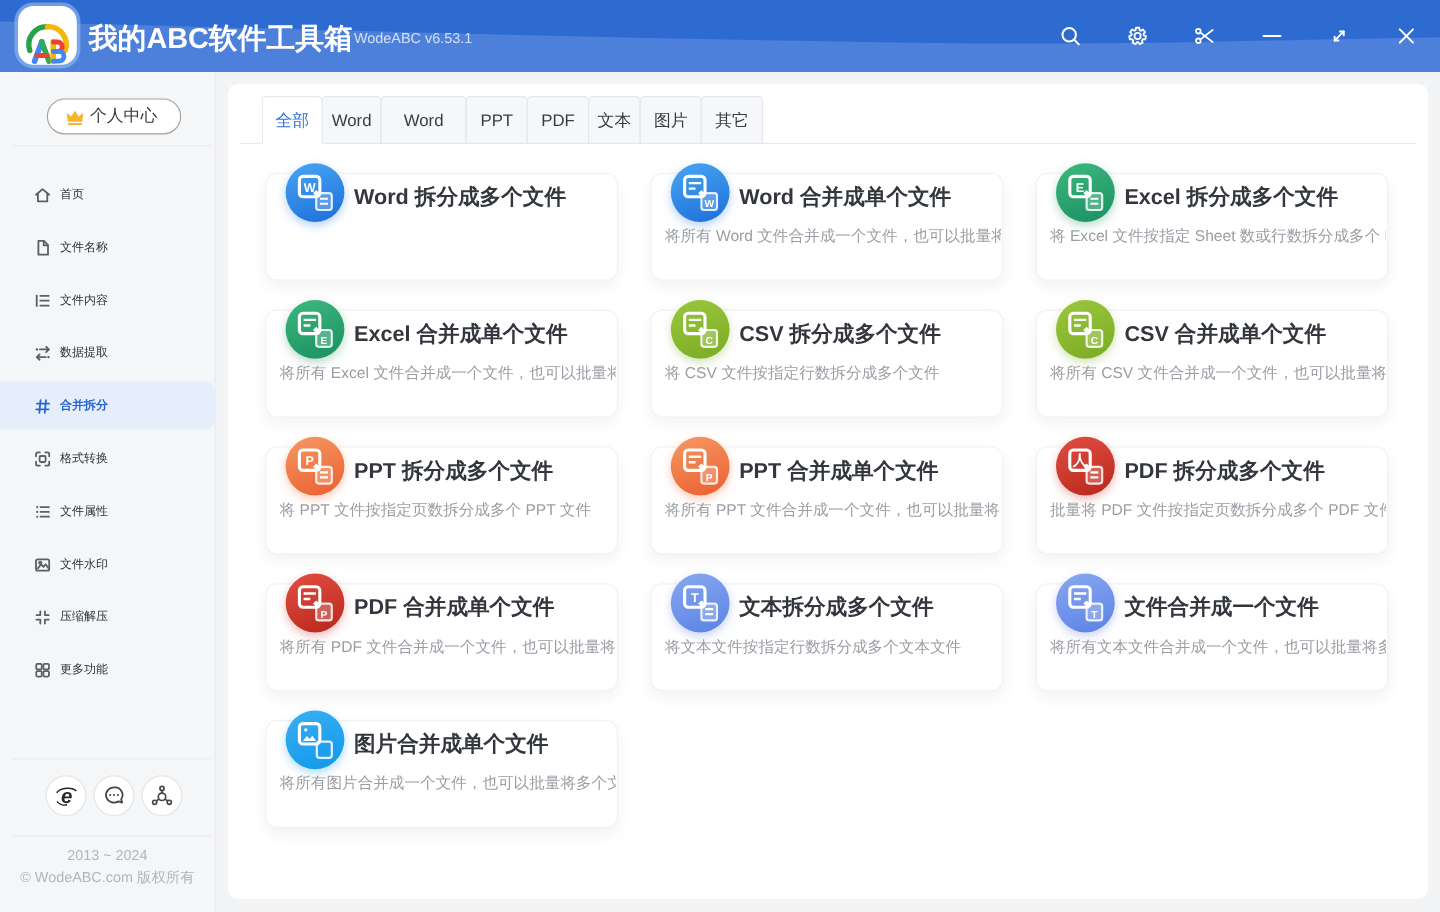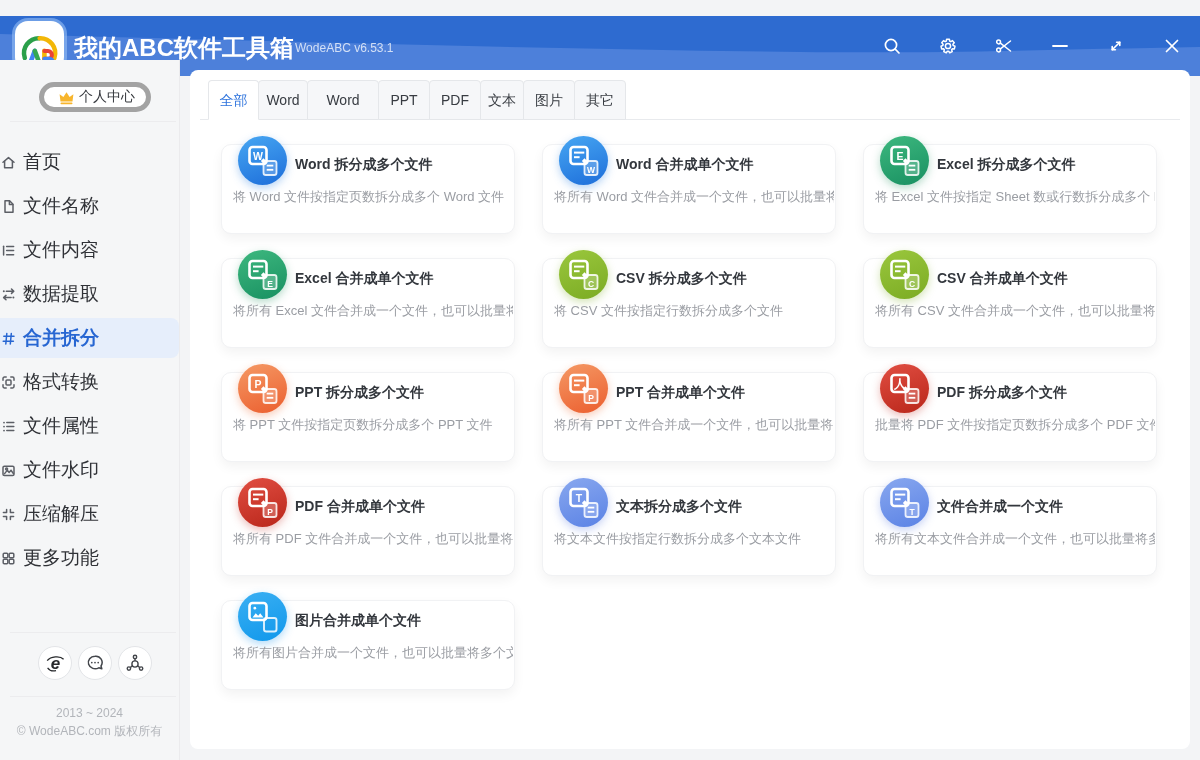--- a/index.html
+++ b/index.html
@@ -1,42 +1,42 @@
 <!DOCTYPE html>
 <html lang="zh"><head><meta charset="utf-8"><title>我的ABC软件工具箱</title>
 <style>
 *{margin:0;padding:0;box-sizing:border-box}
 html,body{width:1200px;height:760px;overflow:hidden}
 body{position:relative;background:#f3f4f6;font-family:"Liberation Sans",sans-serif}
-#hdr{position:absolute;left:0;top:16px;width:1200px;height:60px;background:#2e6bd0}
+#hdr{position:absolute;left:0;top:0;width:1200px;height:60px;background:#2e6bd0}
 #hdr svg.wave{position:absolute;left:0;top:0}
 .logo{position:absolute;left:15px;top:5px;width:49px;height:49px;border-radius:13px;background:#fff;box-shadow:0 0 0 3px rgba(150,190,245,.6)}
 .appname{position:absolute;left:74px;top:16px;font-size:24px;font-weight:bold;color:#fff;white-space:nowrap;letter-spacing:0}
 .ver{position:absolute;left:295px;top:25px;font-size:12px;color:rgba(255,255,255,.75);white-space:nowrap}
 .hic{position:absolute;top:20px}
 #side{position:absolute;left:0;top:60px;width:180px;height:700px;background:#f5f6f7;border-right:1px solid #ebebed}
-.pcbtn{position:absolute;left:39px;top:22px;width:112px;height:30px;border:5px solid #a3a3a3;border-radius:16px;background:#fff;display:flex;align-items:center;padding-left:14px;font-size:14px;color:#35383d}
+.pcbtn{position:absolute;left:39px;top:22px;width:112px;height:30px;border:1px solid #a3a3a3;border-radius:16px;background:#fff;display:flex;align-items:center;padding-left:14px;font-size:14px;color:#35383d}
 .pcbtn svg{margin-right:4px}
 .sdiv{position:absolute;left:10px;width:166px;height:1px;background:#ececee}
 #nav{position:absolute;left:0;top:82px;width:179px}
-.ni{height:40px;margin-bottom:4px;display:flex;align-items:center;font-size:19px;color:#303237;cursor:default}
+.ni{height:40px;margin-bottom:4px;display:flex;align-items:center;padding-left:27px;font-size:10px;color:#303237;cursor:default}
 .ni svg{margin-right:6px;flex:none}
 .ni.act{background:#e6eefb;border-radius:0 8px 8px 0;color:#2766d2;font-weight:600}
 .circ{position:absolute;top:586px;width:34px;height:34px;border-radius:50%;border:1px solid #e3e5e8;background:#fff;display:flex;align-items:center;justify-content:center}
 .cp{position:absolute;width:179px;text-align:center;font-size:12px;color:#b2b5ba}
 #panel{position:absolute;left:190px;top:70px;width:1000px;height:679px;background:#fff;border-radius:8px}
 #tabs{position:absolute;left:10px;top:10px;width:980px;height:40px;display:flex}
 #tabs::after{content:"";position:absolute;left:0;right:0;bottom:0;height:1px;background:#e8eaed}
 .tab{position:relative;z-index:1;height:40px;line-height:39px;text-align:center;font-size:14px;color:#383c42;background:#f6f7f9;border:1px solid #e5e7ea;border-radius:4px 4px 0 0;margin-left:-1px}
-.tab.first{margin-left:8px}
+.tab.first{margin-left:18px}
 .tab.act{background:#fff;color:#2f74dd;border-bottom-color:#fff;z-index:2}
 #grid{position:absolute;left:31px;top:74px;width:936px;display:grid;grid-template-columns:repeat(3,294px);column-gap:27px;row-gap:24px;grid-auto-rows:90px}
 .card{position:relative;background:#fff;border:1px solid #f1f2f4;border-radius:10px;box-shadow:0 5px 12px rgba(0,0,0,.05)}
 .cico{position:absolute;left:16px;top:-9px;width:49px;height:49px;border-radius:50%}
-.ct{position:absolute;left:73px;top:8px;font-size:14px;font-weight:bold;color:#33373d;line-height:22px;white-space:nowrap}
+.ct{position:absolute;left:73px;top:8px;font-size:18px;font-weight:bold;color:#33373d;line-height:22px;white-space:nowrap}
 .cd{position:absolute;left:11px;top:43px;right:1px;font-size:13px;color:#9a9da3;line-height:18px;white-space:nowrap;overflow:hidden}
 </style></head>
 <body>
 <div id="hdr">
 <svg class="wave" width="1200" height="60">
       <path d="M0,18 C300,26 550,33 800,36 C950,37.5 1050,33.5 1200,31 L1200,60 L0,60 Z" fill="#4d80da"></path>
     </svg>
 <div class="logo"><svg width="49" height="49" viewBox="0 0 49 49" fill="none" stroke-linecap="round">
 <path d="M9.8,37 A15,15 0 0 1 24.6,17.2" stroke="#2ba04a" stroke-width="4.5"></path>
 <path d="M24.6,17.2 A15,15 0 0 1 39.4,37" stroke="#f3b707" stroke-width="4.5"></path>
@@ -205,21 +205,20 @@
 <div class="card">
         <div class="cico" style="background:linear-gradient(160deg,#43a1f0 10%,#2173dc 90%);box-shadow:0 3px 8px rgba(60,140,230,.38)"><svg width="49" height="49" viewBox="0 0 49 49">
             <rect x="11.5" y="11" width="17" height="17" rx="3" fill="none" stroke="#fff" stroke-width="2.6"></rect>
             <text x="20" y="23.6" font-size="10.5" font-weight="bold" fill="#fff" text-anchor="middle" font-family="Liberation Sans,sans-serif">W</text>
             <rect x="25.5" y="25" width="13" height="14" rx="2.3" fill="rgba(255,255,255,.22)" stroke="rgba(255,255,255,.85)" stroke-width="1.8"></rect>
             <line x1="28.7" y1="29.6" x2="35.3" y2="29.6" stroke="#fff" stroke-width="1.8"></line>
             <line x1="28.7" y1="33.8" x2="35.3" y2="33.8" stroke="#fff" stroke-width="1.8"></line>
             <rect x="23.6" y="23.1" width="3.8" height="3.8" fill="#fff" transform="rotate(45 25.5 25)"></rect>
           </svg></div>
         <div class="ct">Word 拆分成多个文件</div>
-        <div class="cd">将 Word 文件按指定页数拆分成多个 Word 文件</div>
       </div>
 <div class="card">
         <div class="cico" style="background:linear-gradient(160deg,#43a1f0 10%,#2173dc 90%);box-shadow:0 3px 8px rgba(60,140,230,.38)"><svg width="49" height="49" viewBox="0 0 49 49">
             <rect x="11.5" y="11" width="17" height="17" rx="3" fill="none" stroke="#fff" stroke-width="2.6"></rect>
             <line x1="15" y1="16.6" x2="25.3" y2="16.6" stroke="#fff" stroke-width="2"></line>
             <line x1="15" y1="21.2" x2="20.6" y2="21.2" stroke="#fff" stroke-width="2"></line>
             <rect x="25.5" y="25" width="13" height="14" rx="2.3" fill="rgba(255,255,255,.22)" stroke="rgba(255,255,255,.85)" stroke-width="1.8"></rect>
             <text x="32" y="36.6" font-size="8.5" font-weight="bold" fill="#fff" text-anchor="middle" font-family="Liberation Sans,sans-serif">W</text>
             <rect x="23.6" y="23.1" width="3.8" height="3.8" fill="#fff" transform="rotate(45 25.5 25)"></rect>
           </svg></div>

